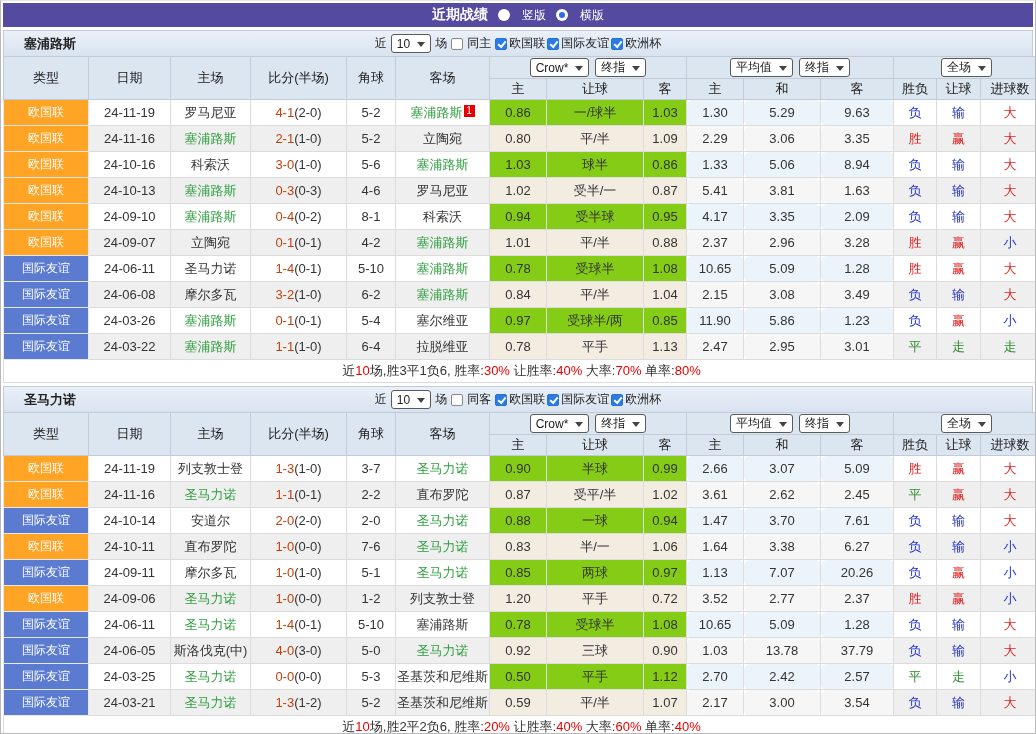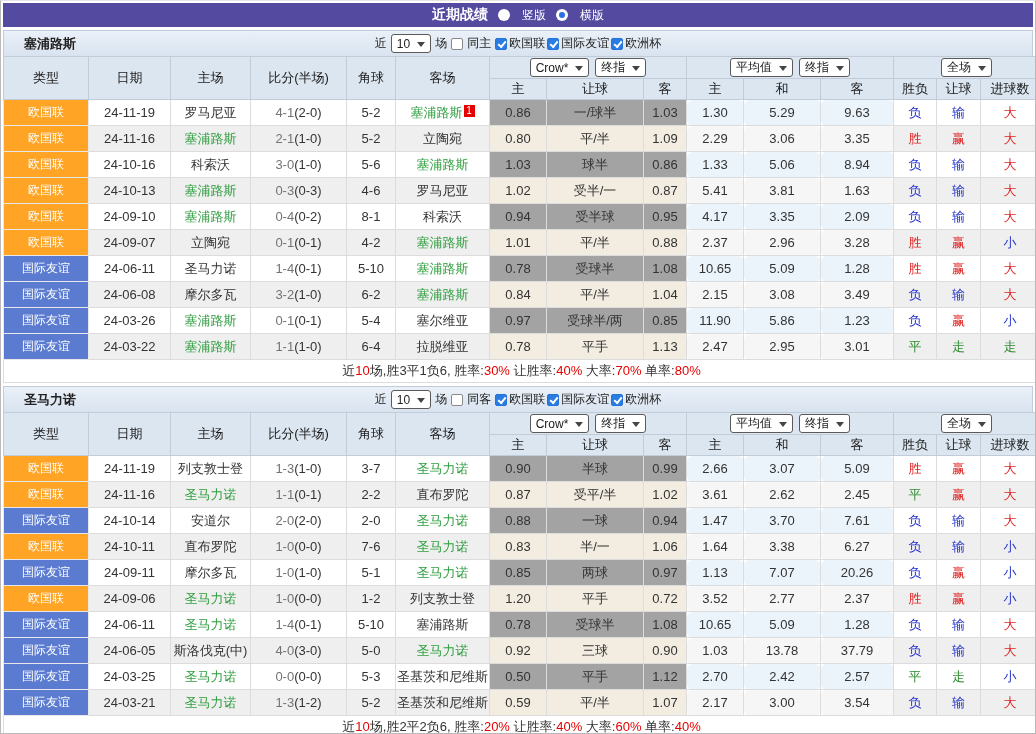--- a/index.html
+++ b/index.html
@@ -29,27 +29,27 @@
   .cb.checked { background:#2b7ce0; border-color:#2573d8; }
   .cb.checked::after { content:""; position:absolute; left:2px; top:2px; width:6px; height:3px; border-left:2px solid #fff; border-bottom:2px solid #fff; transform:rotate(-50deg); }
 
   
   table { width:100%; border-collapse:collapse; table-layout:fixed; border:1px solid #9fa6ae; }
   th { background:#dce6f1; font-weight:normal; border:1px solid #c2ccd8; height:21px; font-size:13px; color:#1a1a1a; padding:0; }
   th.drop-cell { padding:1px 0; }
   .drop-wrap { display:flex; align-items:flex-start; justify-content:center; gap:6px; }
   td { border:1px solid #dcdcdc; text-align:center; height:26px; padding:0; font-size:13px; color:#333; background:#fff; }
   tbody tr:nth-child(even) td { background:#efefef; }
-  td.col-crow { background:#a3a3a3; }
+  td.col-crow { background:#84cc16; }
   tbody tr:nth-child(even) td.col-crow { background:#f3ece1; }
   td.col-avg { background:#ebf4fb;border-radius:6px; }
   tbody tr:nth-child(even) td.col-avg { background:#f6f6f6; }
   td.type { color:#fff; font-size:12px; border-color:#e8e8e8; }
   td.green-team { color:#2e9e3e; }
-  .ft { color:#737373; }
+  .ft { color:#c2410c; }
   .ht { color:#333; }
   .badge { display:inline-block; background:#e60000; color:#fff; font-size:10px; line-height:12px; width:11px; height:12px; margin-left:1px; vertical-align:3px; }
   .res-red { color:#e02222; }
   .res-blue { color:#2233cc; }
   .res-green { color:#2e8b2e; }
   tfoot td { background:#fff; height:23px; font-size:13px; color:#333; }
   tfoot .red { color:#e60000; }
 </style>
 </head>
 <body>

